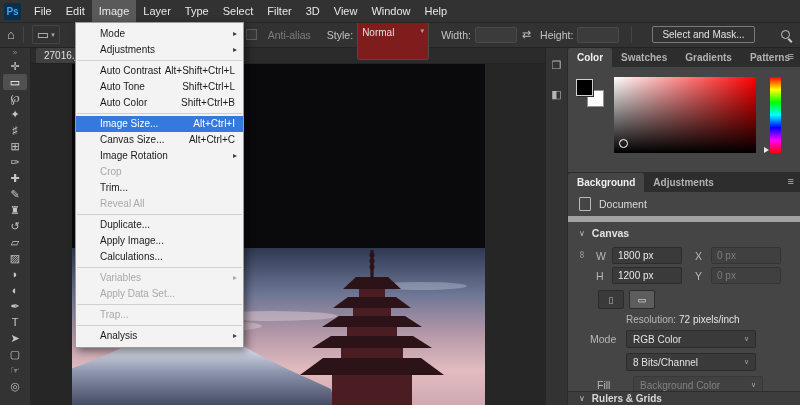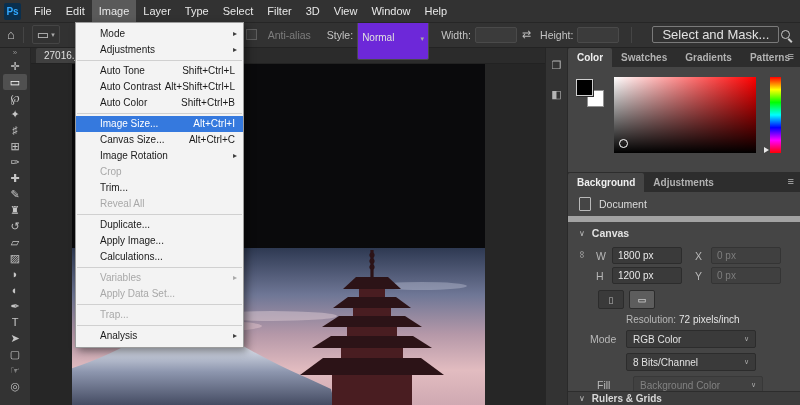--- a/index.html
+++ b/index.html
@@ -19,27 +19,27 @@
               border-bottom:1px solid #232323;display:flex;align-items:center;font-size:10.5px;color:#cfcfcf;z-index:10;}
   .ob-icon{color:#c8c8c8;font-size:13px;line-height:13px;}
   .home{margin-left:7px;}
   .ob-sep{width:1px;height:16px;background:#454545;margin:0 8px;}
   .toolpreset{display:flex;align-items:center;gap:2px;padding:2px 4px;border:1px solid #454545;border-radius:2px;}
   .caret{font-size:7px;color:#aaa;}
   .cb{width:9px;height:9px;border:1px solid #5e5e5e;background:#3a3a3a;margin-right:4px;}
   .ob-group{display:flex;align-items:center;}
   .dim{color:#7d7d7d;margin-left:7px;}
   .ob-label{margin:0 4px;color:#c4c4c4;}
-  .ob-select{display:flex;align-items:flex-end;justify-content:space-between;width:62px;height:16px;
-             background:#6d28d9;border:1px solid #4a4a4a;border-radius:2px;padding:16px 4px;font-size:10px;color:#e0e0e0;}
+  .ob-select{display:flex;align-items:flex-start;justify-content:space-between;width:62px;height:16px;
+             background:#7f1d1d;border:1px solid #4a4a4a;border-radius:2px;padding:16px 4px;font-size:10px;color:#e0e0e0;}
   .ob-input{width:34px;height:14px;background:#3b3b3b;border:1px solid #4a4a4a;border-radius:2px;
             color:#e0e0e0;font-size:10px;padding:0 3px;}
   .swap-icon{margin:0 5px;color:#bbb;font-size:11px;}
   .sam-btn{height:17px;line-height:16px;padding:0 9px;border:1px solid #7a7a7a;border-radius:2px;
-           font-size:13px;color:#e2e2e2;margin-left:12px;background:transparent;}
+           font-size:10px;color:#e2e2e2;margin-left:12px;background:transparent;}
   .magnifier{position:absolute;right:10px;top:30px;width:7px;height:7px;border:1.5px solid #c9c9c9;border-radius:50%;z-index:11;}
   .magnifier::after{content:"";position:absolute;left:7px;top:7px;width:5px;height:1.5px;background:#c9c9c9;
                     transform:rotate(45deg);transform-origin:0 0;}
 
   
   .leftbar{position:absolute;left:0;top:47px;width:30px;bottom:0;background:#333;border-right:1px solid #262626;
            display:flex;flex-direction:column;align-items:center;padding-top:1px;z-index:5;}
   .tb-chevrons{font-size:8px;color:#8f8f8f;height:10px;line-height:10px;}
   .tool{width:24px;height:16px;display:flex;align-items:center;justify-content:center;font-size:11px;
         line-height:16px;color:#c6c6c6;border-radius:2px;}
@@ -333,26 +333,26 @@
     <div class="mi">
       <span class="lbl">Mode</span>
       <span class="sub">▸</span>
     </div>
     <div class="mi">
       <span class="lbl">Adjustments</span>
       <span class="sub">▸</span>
     </div>
     <div class="msep"></div>
     <div class="mi">
+      <span class="lbl">Auto Contrast</span>
+      <span class="sc">Alt+Shift+Ctrl+L</span>
+    </div>
+    <div class="mi">
       <span class="lbl">Auto Tone</span>
       <span class="sc">Shift+Ctrl+L</span>
-    </div>
-    <div class="mi">
-      <span class="lbl">Auto Contrast</span>
-      <span class="sc">Alt+Shift+Ctrl+L</span>
     </div>
     <div class="mi">
       <span class="lbl">Auto Color</span>
       <span class="sc">Shift+Ctrl+B</span>
     </div>
     <div class="msep"></div>
     <div class="mi hl">
       <span class="lbl">Image Size...</span>
       <span class="sc">Alt+Ctrl+I</span>
     </div>

